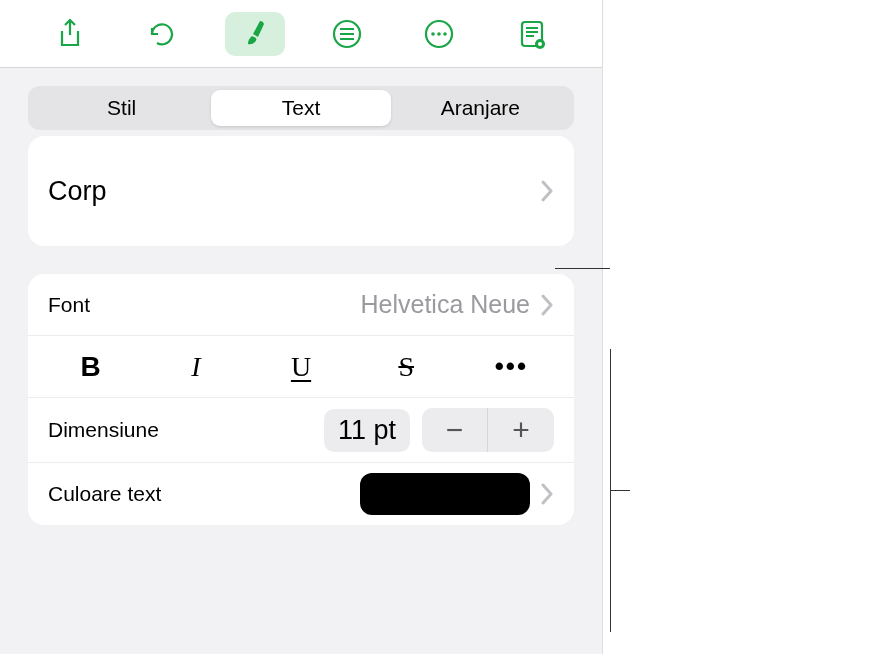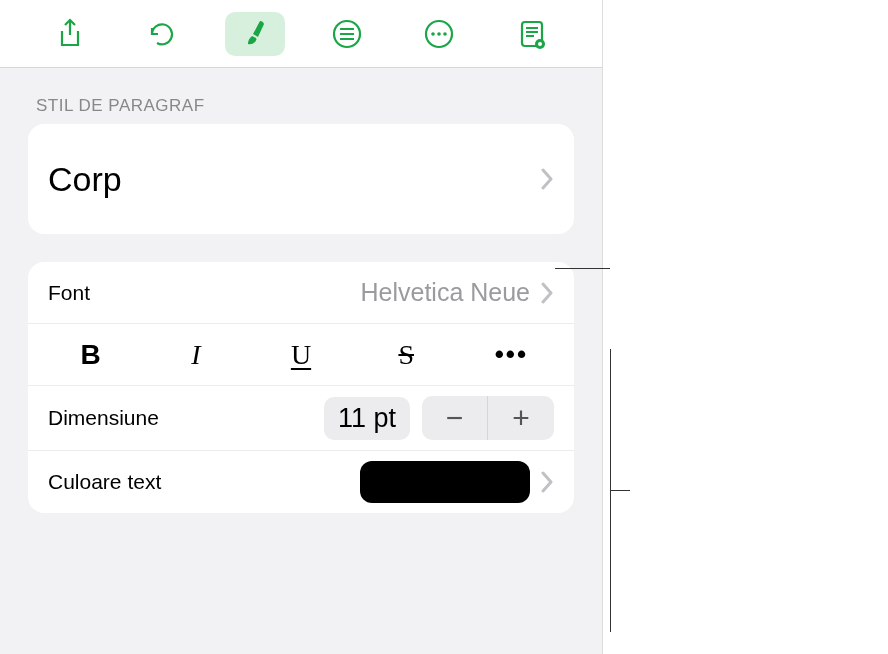--- a/index.html
+++ b/index.html
@@ -95,21 +95,21 @@
     .row-big {
       height: 110px;
       padding: 0 20px;
     }
     .row-label {
       font-size: 21px;
       color: #000;
       flex: 0 0 auto;
     }
     .row-big .row-label {
-      font-size: 34px;
+      font-size: 27px;
       font-weight: 500;
     }
     .row-value {
       margin-left: auto;
       font-size: 25px;
       color: #9a9a9f;
     }
     .chevron {
       margin-left: 10px;
       color: #c1c1c5;
@@ -245,22 +245,26 @@
     <div class="tool-btn">
       <svg viewBox="0 0 34 34">
         <rect class="stroke" x="7" y="5" width="20" height="24" rx="3"></rect>
         <path class="stroke" d="M11 11 L23 11 M11 15 L23 15 M11 19 L19 19"></path>
         <circle class="fill" cx="25" cy="27" r="5"></circle>
         <circle fill="#fff" cx="25" cy="27" r="2"></circle>
       </svg>
     </div>
   </div>
 
-
-  <div class="section-label">STIL DE PARAGRAF</div>
+  <div class="segmented">
+    <div class="segment">Stil</div>
+    <div class="segment selected">Text</div>
+    <div class="segment">Aranjare</div>
+  </div>
+
 
   <div class="card">
     <div class="row row-big">
       <span class="row-label">Corp</span>
       <span class="chevron" style="margin-left:auto">
         <svg viewBox="0 0 14 22">
             <path d="M3 2 L11 11 L3 20" stroke="#c1c1c5" stroke-width="3" fill="none" stroke-linecap="round" stroke-linejoin="round"></path>
           </svg>
       </span>
     </div>

